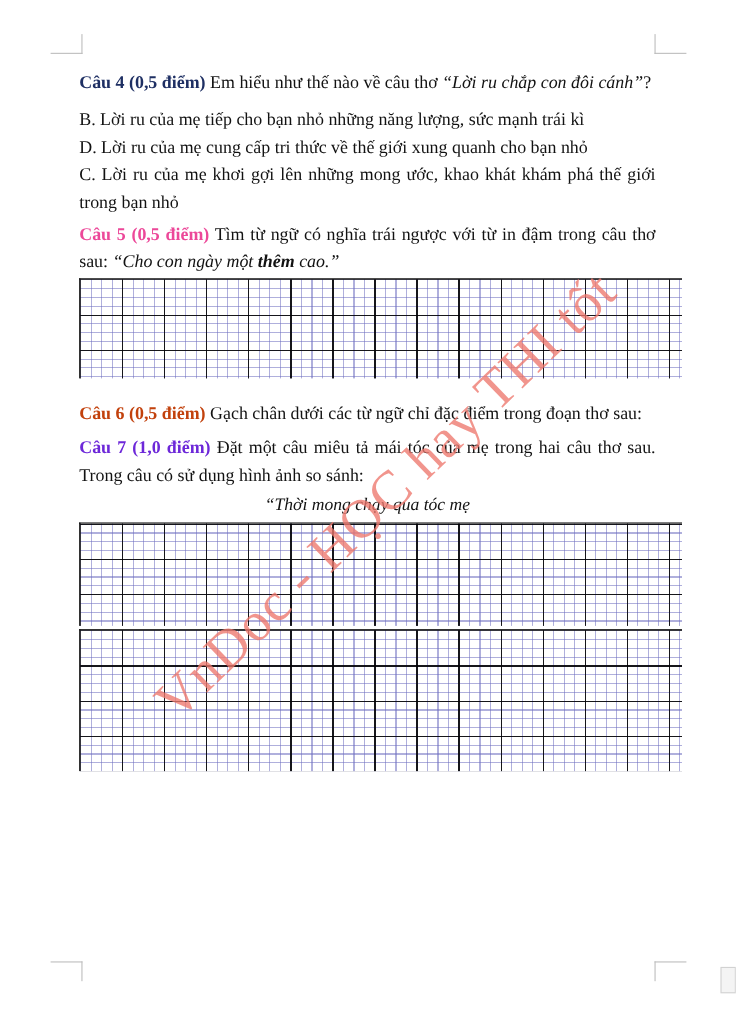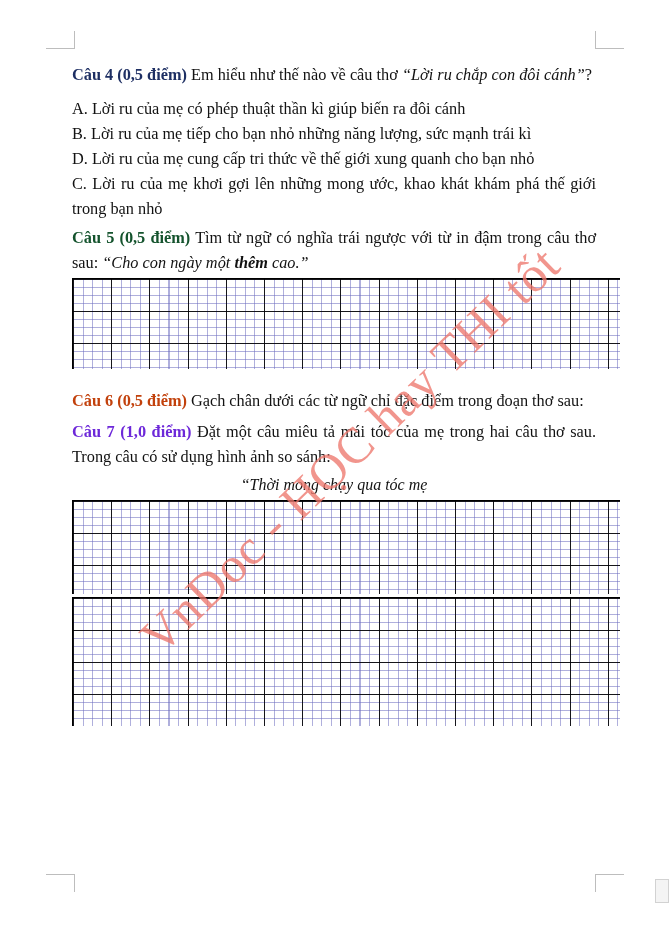--- a/index.html
+++ b/index.html
@@ -53,27 +53,26 @@
   <div class="mark br"></div>
   <div class="edge"></div>
 
   <div class="content">
 
     <p class="mt10"><b class="qlabel" style="color: rgb(30, 47, 99);">Câu 4 (0,5 điểm)</b>
       <span>Em hiểu như thế nào về câu thơ</span>
       <i class="quote">“Lời ru chắp con đôi cánh”</i><span>?</span></p>
 
     <div class="mt9">
-      <p>A. Lời ru của mẹ có phép thuật thần kì giúp biến ra đôi cánh</p>
       <p>B. Lời ru của mẹ tiếp cho bạn nhỏ những năng lượng, sức mạnh trái kì</p>
       <p>D. Lời ru của mẹ cung cấp tri thức về thế giới xung quanh cho bạn nhỏ</p>
       <p>C. Lời ru của mẹ khơi gợi lên những mong ước, khao khát khám phá thế giới trong bạn nhỏ</p>
     </div>
 
-    <p class="mt4"><b class="qlabel" style="color: #14532d;">Câu 5 (0,5 điểm)</b>
+    <p class="mt4"><b class="qlabel" style="color: #ec4899;">Câu 5 (0,5 điểm)</b>
       <span>Tìm từ ngữ có nghĩa trái ngược với từ in đậm trong câu thơ sau:</span>
       <i class="quote">“Cho con ngày một</i>
       <span class="bi">thêm</span>
       <i class="quote">cao.”</i></p>
 
     <div class="wgrid g1"></div>
 
     <p class="mt19"><b class="qlabel" style="color: #c2410c;">Câu 6 (0,5 điểm)</b>
       <span>Gạch chân dưới các từ ngữ chỉ đặc điểm trong đoạn thơ sau:</span></p>
 

